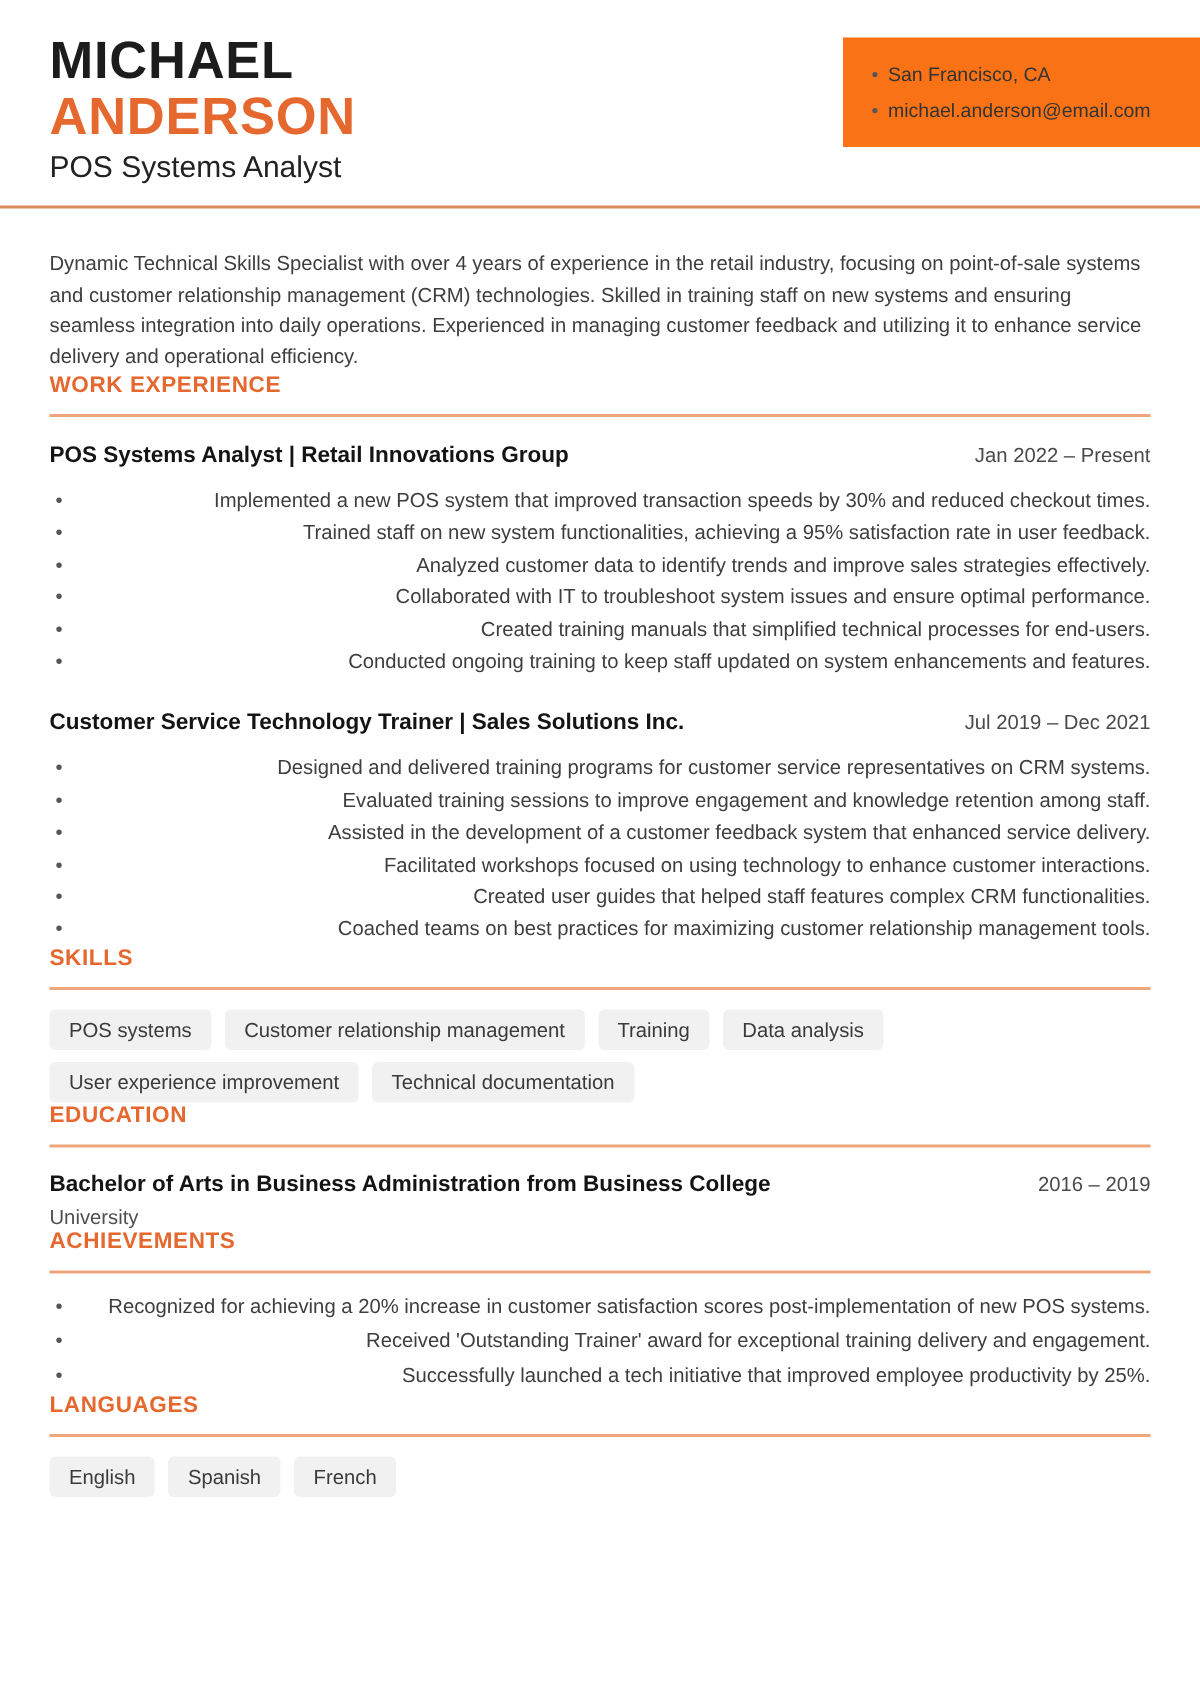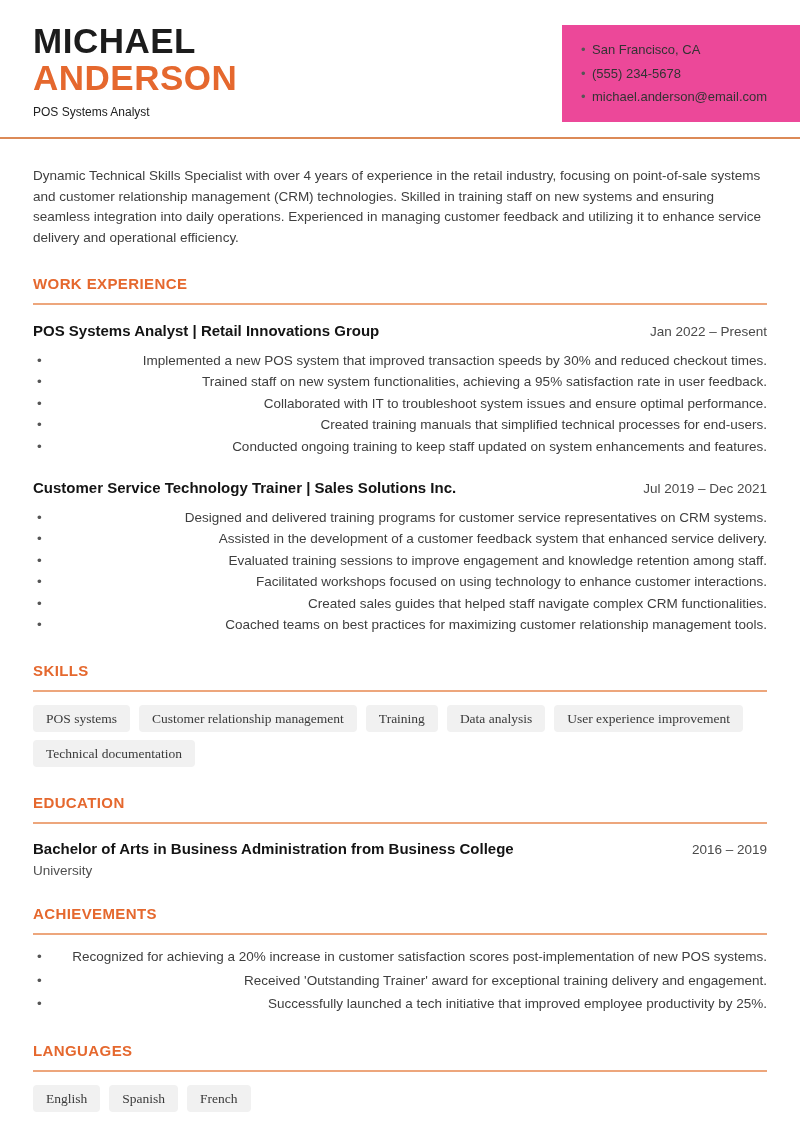--- a/index.html
+++ b/index.html
@@ -10,38 +10,38 @@
     font-family: "Liberation Sans", sans-serif;
     color: #3e3e3e;
   }
   .page { position: relative; width: 800px; height: 1130px; overflow: hidden; background:#fff; }
 
   
   header { position: relative; padding: 22px 0 0 33px; }
   .name { margin: 0; font-size: 35px; line-height: 37px; font-weight: bold; letter-spacing: 0.5px; }
   .name .first { display: block; color: #1c1c1c; }
   .name .last  { display: block; color: #e5682e; }
-  .header-job-title { margin-top: 7px; font-size: 12px; line-height: 19px; color: #222222; }
+  .header-job-title { margin-top: 7px; font-size: 20px; line-height: 19px; color: #222222; }
 
   .contact-box {
     position: absolute; top: 25px; right: 0;
-    width: 238px; background: #ec4899;
+    width: 238px; background: #f97316;
     padding: 13px 16px 13px 19px;
     font-size: 13px; color: #333333;
   }
   .contact-item { position: relative; padding-left: 11px; line-height: 23.5px; white-space: nowrap; }
   .contact-item::before { content: "•"; position: absolute; left: 0; color: #555; }
 
   .header-divider { margin-top: 15px; height: 2px; width: 800px; background: #dc8a57; }
 
   
   main { padding: 0 33px; }
   .summary { margin: 27px 0 0 0; font-size: 13.5px; line-height: 20.5px; color: #3e3e3e; }
 
-  section { margin-top: 27px; }
+  section { }
   .section-heading {
     margin: 0; font-size: 15px; line-height: 18px;
     font-weight: bold; color: #e5682e; letter-spacing: 0.4px;
   }
   .section-rule { height: 2px; background: #eda67c; margin-top: 10px; }
 
   
   .job { margin-top: 16px; }
   .job + .job { margin-top: 21px; }
   .entry-header { display: flex; justify-content: space-between; align-items: baseline; }
@@ -50,21 +50,21 @@
 
   ul.bullets { list-style: none; margin: 10px 0 0 0; padding: 0; text-align: right; }
   ul.bullets li {
     position: relative; padding-left: 16px;
     font-size: 13.5px; line-height: 21.4px; color: #3e3e3e;
   }
   ul.bullets li::before { content: "•"; position: absolute; left: 4px; color: #555; }
   ul.bullets.loose li { line-height: 23.2px; }
 
   
-  .tags { display: flex; flex-wrap: wrap; gap: 8px 9px; margin-top: 13px; font-family: Liberation Serif, serif; }
+  .tags { display: flex; flex-wrap: wrap; gap: 8px 9px; margin-top: 13px; }
   .tag {
     background: #f1f1f1; border-radius: 4px;
     padding: 6px 13px; font-size: 13.5px; line-height: 15px; color: #3a3a3a;
     white-space: nowrap;
   }
 
   
   .edu-institution { margin-top: 5px; font-size: 13.5px; color: #4f4f4f; }
   .education-block { margin-top: 15px; }
 </style>
@@ -75,21 +75,20 @@
 
   <header>
     <h1 class="name">
       <span class="first">MICHAEL</span>
       <span class="last">ANDERSON</span>
     </h1>
     <div class="header-job-title">POS Systems Analyst</div>
 
     <div class="contact-box">
       <div class="contact-item">San Francisco, CA</div>
-      <div class="contact-item">(555) 234-5678</div>
       <div class="contact-item">michael.anderson@email.com</div>
     </div>
   </header>
 
   <div class="header-divider"></div>
 
   <main>
 
     <p class="summary">Dynamic Technical Skills Specialist with over 4 years of experience in the retail industry, focusing on point-of-sale systems and customer relationship management (CRM) technologies. Skilled in training staff on new systems and ensuring seamless integration into daily operations. Experienced in managing customer feedback and utilizing it to enhance service delivery and operational efficiency.</p>
 
@@ -98,37 +97,38 @@
       <div class="section-rule"></div>
 
       <div class="job">
         <div class="entry-header">
           <span class="entry-title">POS Systems Analyst | Retail Innovations Group</span>
           <span class="entry-dates">Jan 2022 – Present</span>
         </div>
         <ul class="bullets">
           <li>Implemented a new POS system that improved transaction speeds by 30% and reduced checkout times.</li>
           <li>Trained staff on new system functionalities, achieving a 95% satisfaction rate in user feedback.</li>
+          <li>Analyzed customer data to identify trends and improve sales strategies effectively.</li>
           <li>Collaborated with IT to troubleshoot system issues and ensure optimal performance.</li>
           <li>Created training manuals that simplified technical processes for end-users.</li>
           <li>Conducted ongoing training to keep staff updated on system enhancements and features.</li>
         </ul>
       </div>
 
       <div class="job">
         <div class="entry-header">
           <span class="entry-title">Customer Service Technology Trainer | Sales Solutions Inc.</span>
           <span class="entry-dates">Jul 2019 – Dec 2021</span>
         </div>
         <ul class="bullets">
           <li>Designed and delivered training programs for customer service representatives on CRM systems.</li>
+          <li>Evaluated training sessions to improve engagement and knowledge retention among staff.</li>
           <li>Assisted in the development of a customer feedback system that enhanced service delivery.</li>
-          <li>Evaluated training sessions to improve engagement and knowledge retention among staff.</li>
           <li>Facilitated workshops focused on using technology to enhance customer interactions.</li>
-          <li>Created sales guides that helped staff navigate complex CRM functionalities.</li>
+          <li>Created user guides that helped staff features complex CRM functionalities.</li>
           <li>Coached teams on best practices for maximizing customer relationship management tools.</li>
         </ul>
       </div>
     </section>
 
     <section>
       <h2 class="section-heading">SKILLS</h2>
       <div class="section-rule"></div>
       <div class="tags">
         <span class="tag">POS systems</span>

